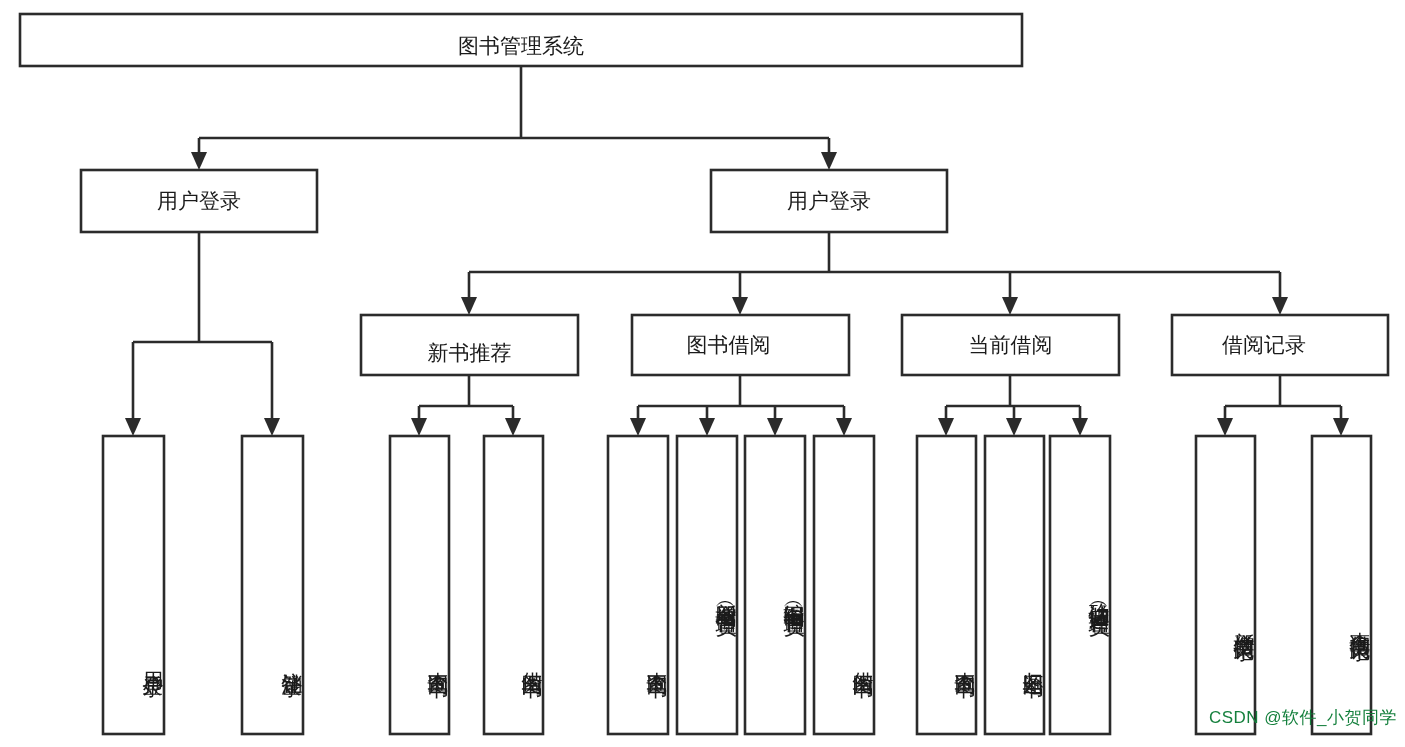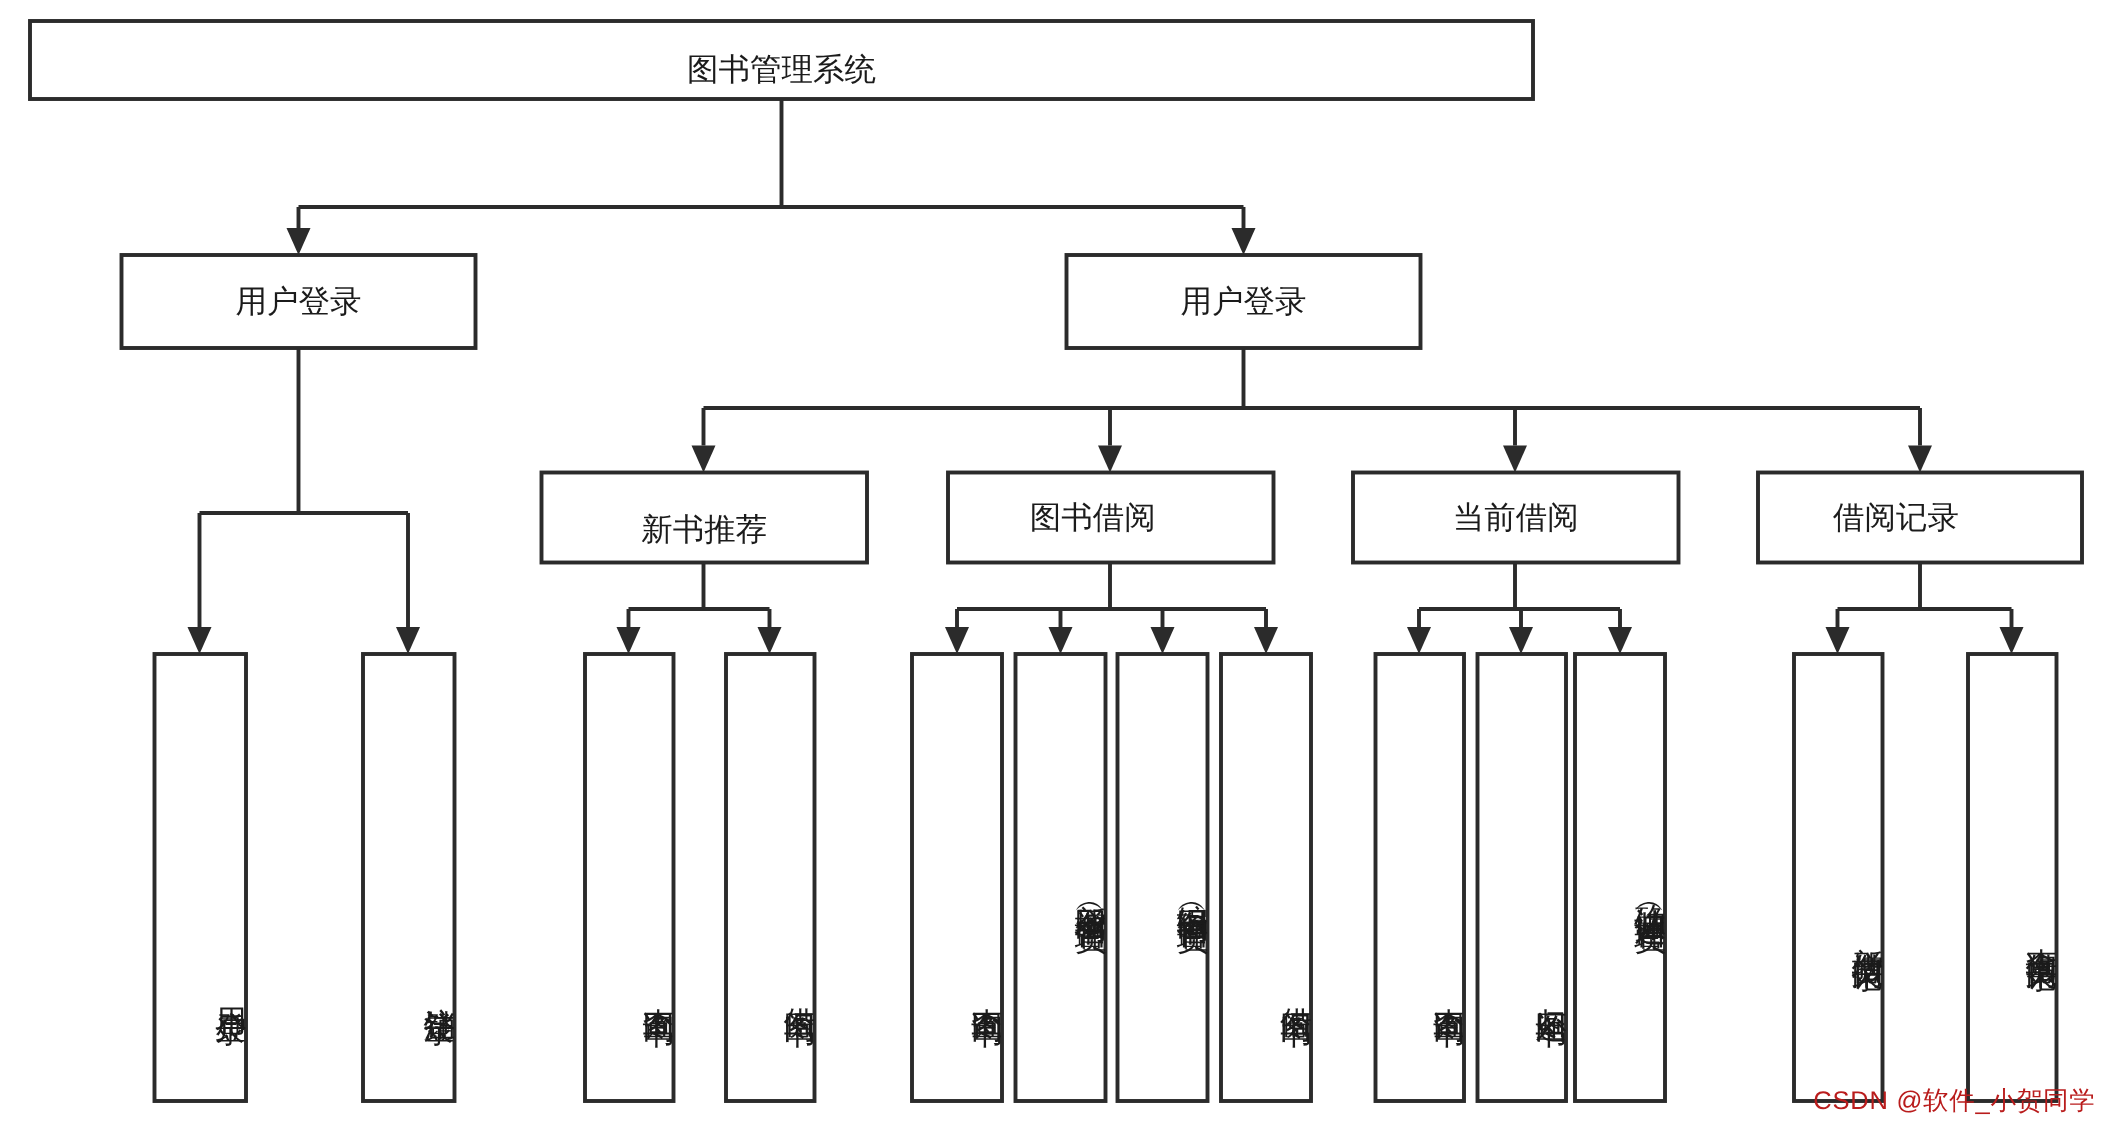--- a/index.html
+++ b/index.html
@@ -60,23 +60,23 @@
     align-items: center;
     justify-content: center;
     font-size: 21px;
     color: #1b1b1b;
     white-space: nowrap;
     pointer-events: none;
   }
   .watermark {
     position: absolute;
     right: 8px;
-    bottom: 2px;
+    bottom: 18px;
     font-size: 17px;
-    color: #b91c1c;
+    color: #15803d;
     letter-spacing: 0.5px;
     user-select: none;
   }
 </style>
 </head>
 <body>
 
 <div id="stage">
 
   <svg id="diagram-svg" viewBox="0 0 1405 747">

